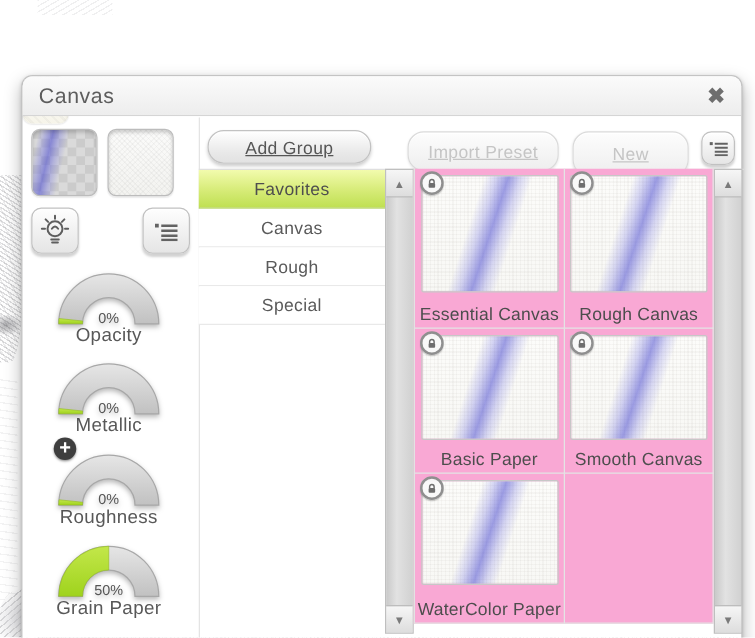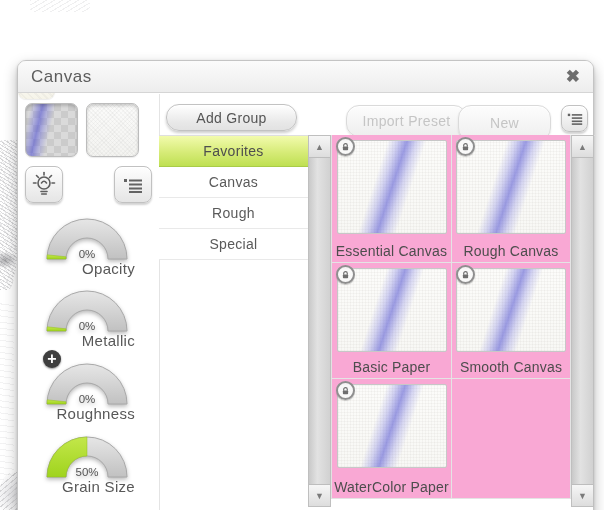--- a/index.html
+++ b/index.html
@@ -101,42 +101,42 @@
       repeating-linear-gradient(45deg, rgba(150,150,150,.08) 0 2px, transparent 2px 5px),
       linear-gradient(#ffffff,#f6f4e9);
     box-shadow:inset 0 2px 3px rgba(0,0,0,.2), 0 1px 1px rgba(0,0,0,.08);
   }
   #btn-left-menu{left:96px;top:105px;}
   #btn-preset-menu{position:absolute;left:543px;top:44px;width:27px;height:27px;}
 
   
   .dial{position:absolute;left:21px;width:96px;text-align:center;}
   .dial svg{display:block;margin:0 auto;filter:drop-shadow(0 2px 2px rgba(0,0,0,.28));}
-  .dial-label{font-size:15px;color:#585858;letter-spacing:.3px;margin-top:-3px;text-align:right;}
+  .dial-label{font-size:15px;color:#585858;letter-spacing:.3px;margin-top:-3px;}
   .plus-badge{
     position:absolute;left:4px;top:-8px;width:18px;height:18px;border-radius:50%;
     background:#3e3e3e;color:#fff;font-size:16px;line-height:17px;font-weight:bold;
     text-align:center;box-shadow:0 1px 2px rgba(0,0,0,.45);
   }
 
   
   .btn{
     display:flex;align-items:center;justify-content:center;
     border-radius:13px;border:1px solid #c2c2c2;
     background:linear-gradient(#ffffff,#e8e8e8 70%,#e2e2e2);
     box-shadow:0 2px 3px rgba(0,0,0,.2), inset 0 1px 0 #fff;
-    font-size:14px;color:#555;letter-spacing:.3px;box-sizing:border-box;
+    font-size:14px;color:#555;letter-spacing:.3px;box-sizing:border-box;text-decoration:underline;
   }
   .btn.disabled{
     color:#c5c5c5;border-color:#dadada;
     background:linear-gradient(#fdfdfd,#eeeeee);
     box-shadow:0 1px 2px rgba(0,0,0,.1), inset 0 1px 0 #fff;
   }
   #btn-add-group{position:absolute;left:148px;top:43px;width:131px;height:27px;}
-  #btn-import{position:absolute;left:328px;top:44px;width:121px;height:32px;}
+  #btn-import{position:absolute;left:308px;top:44px;width:121px;height:32px;}
   #btn-new{position:absolute;left:440px;top:44px;width:93px;height:36px;}
 
   .group-list{position:absolute;left:141px;top:75px;width:149px;}
   .group-row{
     height:30px;border-bottom:1px solid #e9e9e9;
     display:flex;align-items:center;justify-content:center;
     font-size:14px;color:#5a5a5a;letter-spacing:.3px;background:#fff;
   }
   .group-row.selected{
     background:linear-gradient(#f2fbad,#d6eb77 55%,#bfe052);
@@ -314,21 +314,21 @@
         </linearGradient>
         <linearGradient id="gg3" x1="0" y1="0" x2="0" y2="1">
           <stop offset="0" stop-color="#c3e74a"></stop>
               <stop offset="1" stop-color="#9fd31d"></stop>
         </linearGradient>
       </defs>
       <path d="M6.00,46.00 A40,40 0 0 1 86.00,46.00 L67.00,46.00 A21,21 0 0 0 25.00,46.00 Z" fill="url(#dg3)" stroke="#a8a8a8" stroke-width="1"></path>
       <path d="M6.00,46.00 A40,40 0 0 1 46.00,6.00 L46.00,25.00 A21,21 0 0 0 25.00,46.00 Z" fill="url(#gg3)" stroke="#93bd22" stroke-width="0.5"></path>
       <text x="46" y="45" text-anchor="middle" font-size="11.5" fill="#555">50%</text>
     </svg>
-    <div class="dial-label">Grain Size</div>
+    <div class="dial-label">Grain Paper</div>
       </div>
     </div>
 
   <div class="btn" id="btn-add-group">Add Group</div>
   <div class="group-list">
       <div class="group-row selected">Favorites</div>
       <div class="group-row">Canvas</div>
       <div class="group-row">Rough</div>
       <div class="group-row">Special</div>
     </div>

